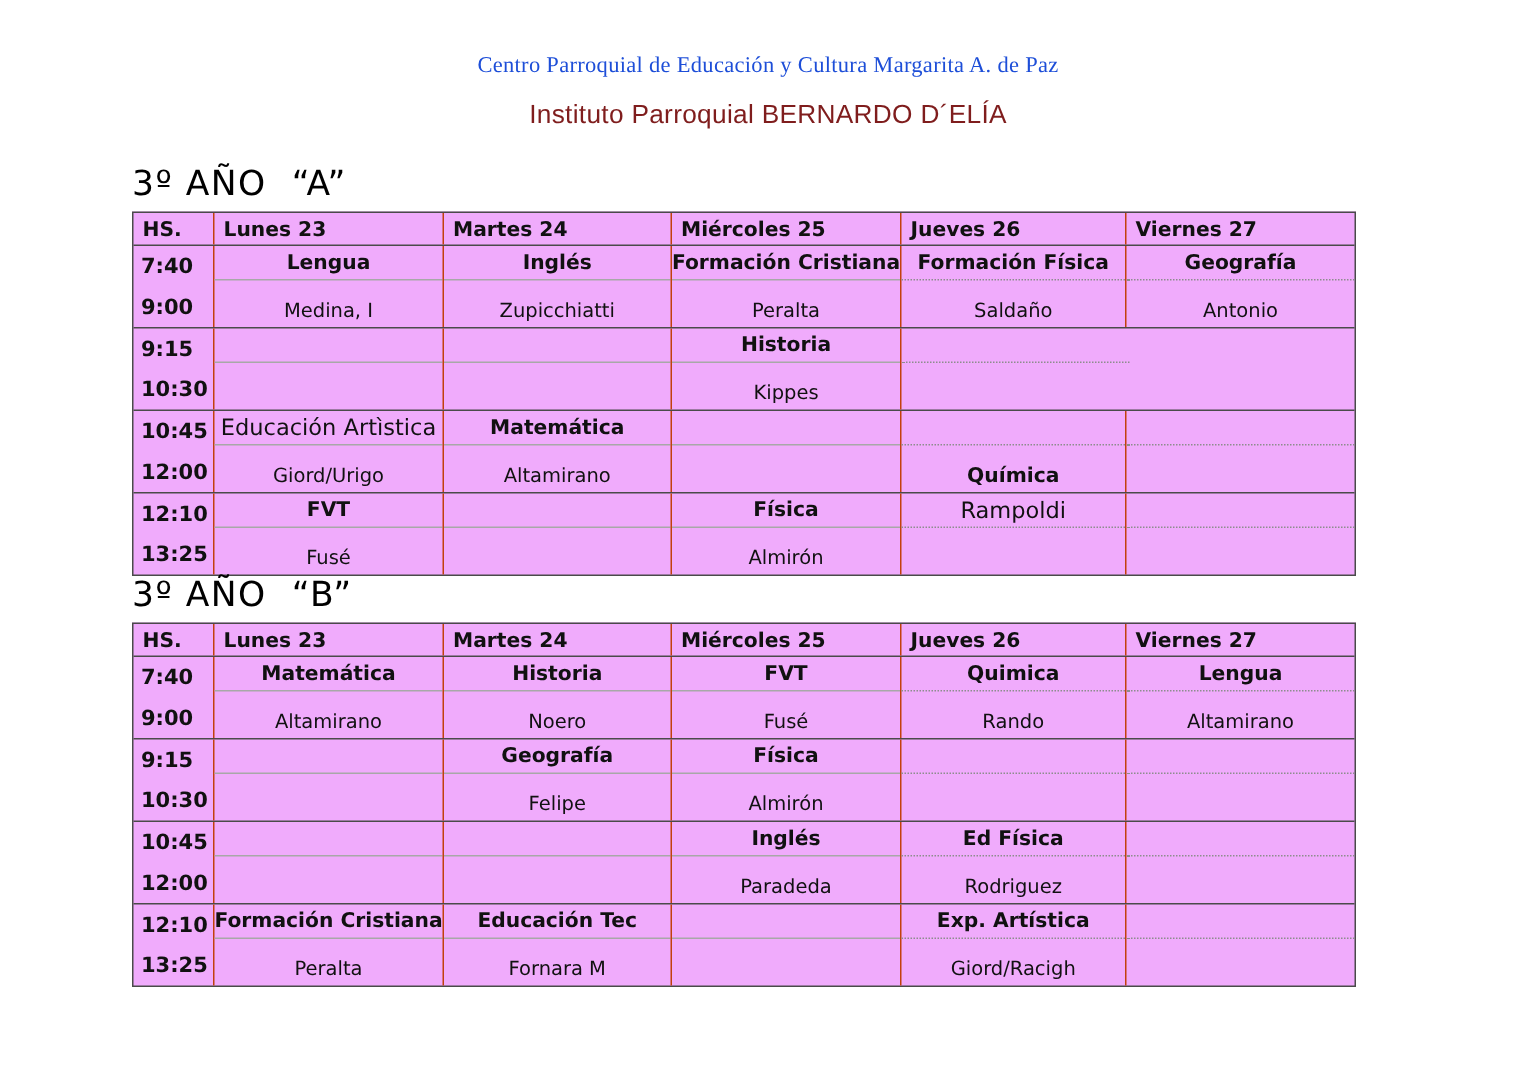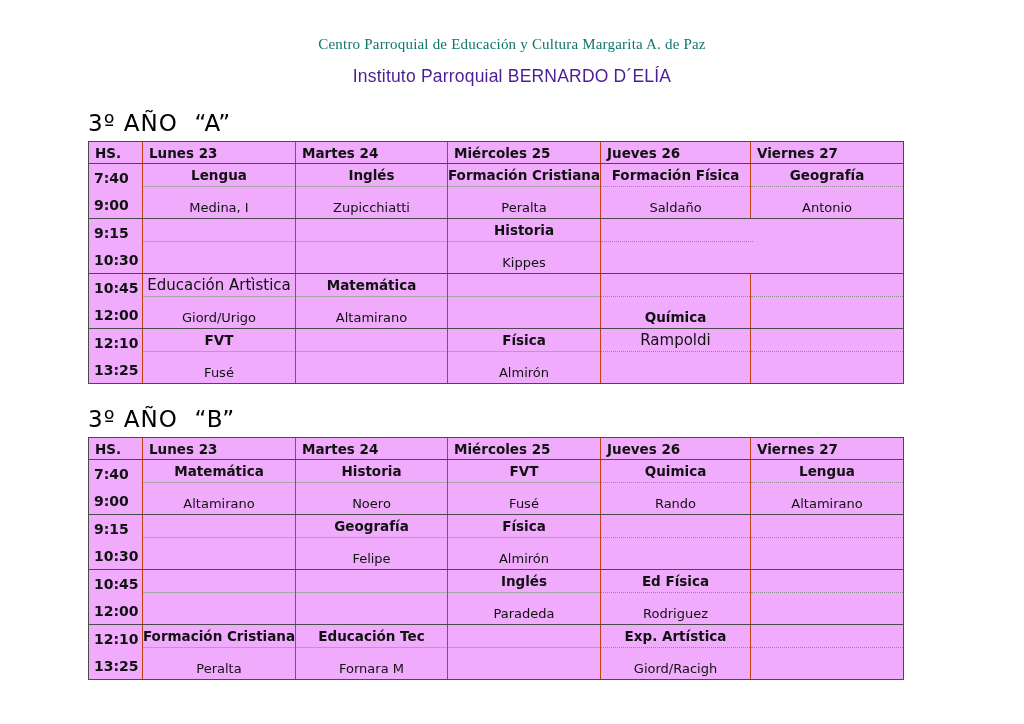--- a/index.html
+++ b/index.html
@@ -5,35 +5,35 @@
   html,body{margin:0;padding:0;background:#ffffff;}
   body{
     width:1024px;height:724px;
     font-family:"DejaVu Sans",sans-serif;
     color:#111;
     overflow:hidden;
   }
   .doc-header{padding-top:36px;text-align:center;}
   .org-title{
     font-family:"Liberation Serif","DejaVu Serif",serif;
-    font-size:15px;color:#0f766e;letter-spacing:.2px;
+    font-size:15px;color:#1d4ed8;letter-spacing:.2px;
   }
   .institute-title{
     margin-top:13px;
     font-family:"Liberation Sans","DejaVu Sans",sans-serif;
-    font-size:17.5px;color:#4c1d95;letter-spacing:.2px;
+    font-size:17.5px;color:#7f1d1d;letter-spacing:.2px;
   }
   .content{margin-left:88px;width:816px;}
   .section-title{
     font-family:"DejaVu Sans",sans-serif;
     font-size:23px;font-weight:400;color:#000;
     margin:0;padding:0;white-space:pre;letter-spacing:1px;
   }
   .section-a .section-title{margin-top:23px;margin-bottom:5px;}
-  .section-b .section-title{margin-top:22px;margin-bottom:5px;}
+  .section-b .section-title{margin-bottom:5px;}
 
   .grid{
     width:814px;
     border:1px solid #4a4a4a;
     background:#f0abfc;
   }
   .row{display:flex;}
   .row.block{border-top:1px solid #4a4a4a;}
   .cell{box-sizing:border-box;flex:none;}
   .cell + .cell{border-left:1px solid #c2410c;text-align:right;}

